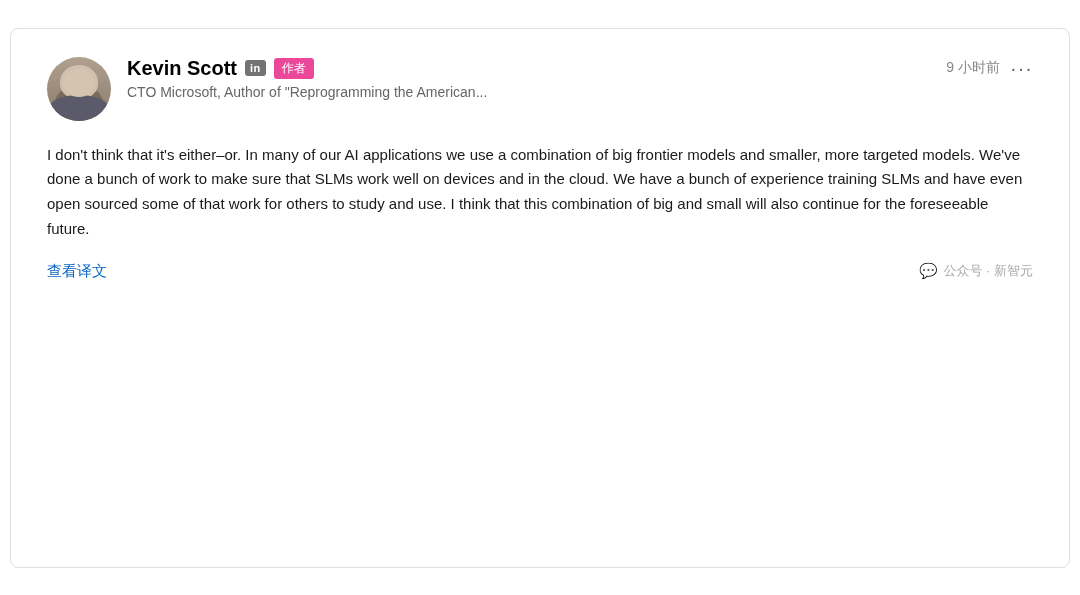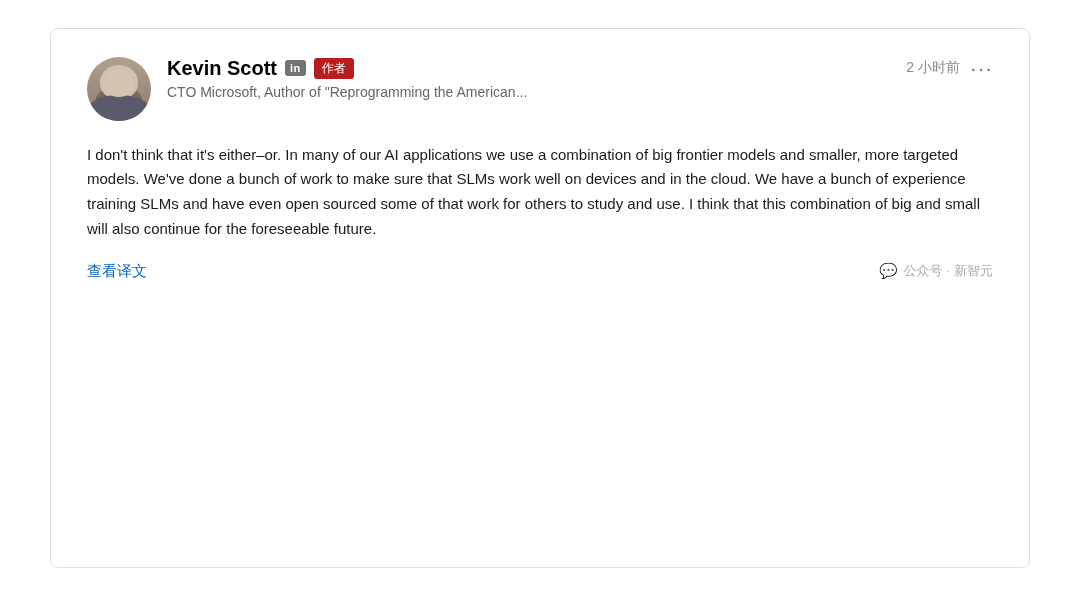--- a/index.html
+++ b/index.html
@@ -16,21 +16,21 @@
       align-items: center;
       justify-content: center;
       font-family: -apple-system, BlinkMacSystemFont, "PingFang SC", "Microsoft YaHei", sans-serif;
     }
 
     .card {
       background: #ffffff;
       border: 1px solid #e0e0e0;
       border-radius: 8px;
       padding: 28px 36px 28px 36px;
-      width: 980px;
+      width: 1060px;
       min-height: 540px;
       position: relative;
     }
 
     .header {
       display: flex;
       align-items: flex-start;
       justify-content: space-between;
       margin-bottom: 22px;
     }
@@ -97,21 +97,21 @@
       background: #737373;
       color: #ffffff;
       font-size: 11px;
       font-weight: 700;
       padding: 2px 5px;
       border-radius: 3px;
       letter-spacing: 0.5px;
     }
 
     .author-badge {
-      background: #b91c1c;
+      background: #ec4899;
       color: #ffffff;
       font-size: 12px;
       font-weight: 500;
       padding: 2px 8px;
       border-radius: 3px;
     }
 
     .user-title {
       font-size: 14px;
       color: #666666;
@@ -207,21 +207,21 @@
         <div class="name-row">
           <span class="user-name">Kevin Scott</span>
           <span class="linkedin-badge">in</span>
           <span class="author-badge">作者</span>
         </div>
         <div class="user-title">CTO Microsoft, Author of "Reprogramming the American...</div>
       </div>
     </div>
 
     <div class="header-right">
-      <span class="time-ago">2 小时前</span>
+      <span class="time-ago">9 小时前</span>
       <span class="more-btn">···</span>
     </div>
   </div>
 
   <div class="content">I don't think that it's either–or. In many of our AI applications we use a combination of big frontier models and smaller, more targeted models. We've done a bunch of work to make sure that SLMs work well on devices and in the cloud. We have a bunch of experience training SLMs and have even open sourced some of that work for others to study and use. I think that this combination of big and small will also continue for the foreseeable future.</div>
 
   <div class="footer">
     <a class="translate-link" href="#">查看译文</a>
     <div class="wechat-watermark">
       <span class="wechat-icon">💬</span>

